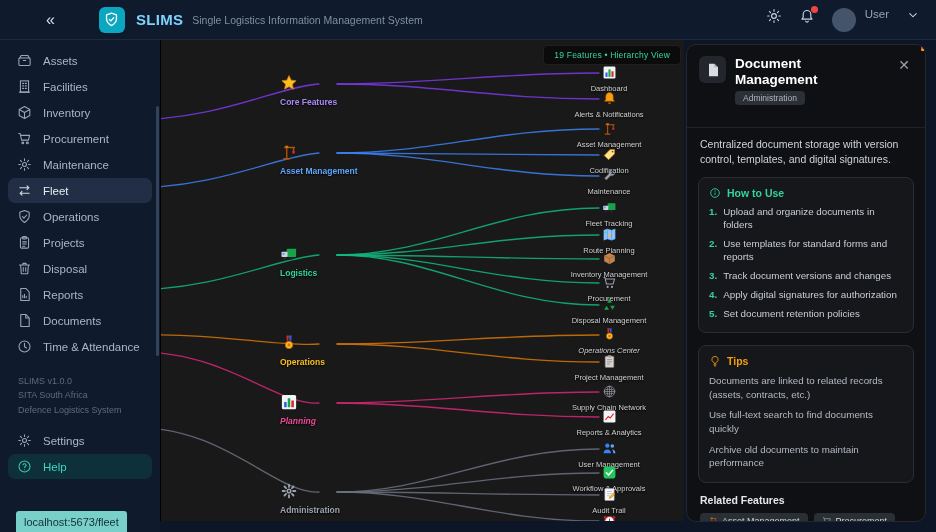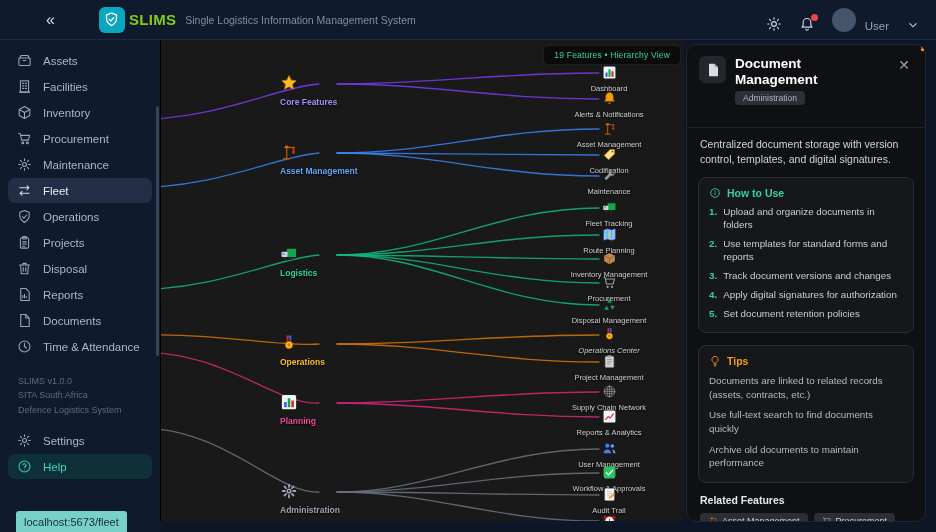--- a/index.html
+++ b/index.html
@@ -3,23 +3,23 @@
 <meta charset="utf-8">
 <style>
   *{box-sizing:border-box}
   html,body{margin:0;padding:0}
   body{width:936px;height:532px;background:#0d1626;font-family:"Liberation Sans",sans-serif;overflow:hidden;position:relative;color:#e5e7eb}
 
   
   .header{position:absolute;left:0;top:0;width:936px;height:40px;background:#0f1a2c;border-bottom:1px solid #1d2b41;display:flex;align-items:center;padding:0 16px;z-index:4}
   .collapse{color:#d5dde7;font-size:16px;letter-spacing:-2px;cursor:pointer;margin-left:30px}
   .logo{width:26px;height:26px;border-radius:6px;background:#0ba6bf;display:flex;align-items:center;justify-content:center;margin-left:46px;flex:none}
-  .app-name{font-weight:bold;font-size:15px;color:#84cc16;margin-left:4px;letter-spacing:.3px}
+  .app-name{font-weight:bold;font-size:15px;color:#7dd3fc;margin-left:11px;letter-spacing:.3px}
   .app-sub{font-size:10.5px;color:#7e8fa6;margin-left:9px}
-  .hdr-right{margin-left:auto;display:flex;align-items:flex-end;gap:17px}
+  .hdr-right{margin-left:auto;display:flex;align-items:flex-start;gap:17px}
   .hicon{color:#cbd5e1;display:flex;cursor:pointer}
   .bell-wrap{position:relative}
   .dot{position:absolute;top:-2px;right:-3px;width:7px;height:7px;border-radius:50%;background:#ef4444}
   .avatar{width:24px;height:24px;border-radius:50%;background:#44546b;cursor:pointer}
   .user-label{font-size:11.5px;color:#93a3b8;margin-left:-8px}
 
   
   .sidebar{position:absolute;left:0;top:40px;width:160px;height:492px;background:#0f1a2c;padding-top:7px;display:flex;flex-direction:column;z-index:3}
   .side-item{display:flex;align-items:center;gap:11px;margin:1px 8px;padding:5px 9px;border-radius:7px;color:#a9b7c6;font-size:11.5px;cursor:pointer;white-space:nowrap}
   .side-item svg{flex:none;opacity:.9}
@@ -488,21 +488,21 @@
       </svg><div class="leaf-label">Disposal Management</div></div>
     <div class="cat-node" style="left: 119px; top: 294px;"><svg width="18" height="18" viewBox="0 0 24 24">
         <use href="#i-m-medal"></use>
       </svg><div class="cat-label" style="color: rgb(251, 191, 36);">Operations</div></div>
     <div class="leaf-node" style="left: 393px; top: 287px; font-style: italic;"><svg width="15" height="15" viewBox="0 0 24 24">
         <use href="#i-m-medal"></use>
       </svg><div class="leaf-label">Operations Center</div></div>
     <div class="leaf-node" style="left: 393px; top: 314px;"><svg width="15" height="15" viewBox="0 0 24 24">
         <use href="#i-m-clipboard"></use>
       </svg><div class="leaf-label">Project Management</div></div>
-    <div class="cat-node" style="left: 119px; top: 353px;"><svg width="18" height="18" viewBox="0 0 24 24">
+    <div class="cat-node" style="left: 119px; top: 353px; font-style: italic;"><svg width="18" height="18" viewBox="0 0 24 24">
         <use href="#i-m-bar-chart"></use>
       </svg><div class="cat-label" style="color: rgb(236, 72, 153);">Planning</div></div>
     <div class="leaf-node" style="left: 393px; top: 344px;"><svg width="15" height="15" viewBox="0 0 24 24">
         <use href="#i-m-globe"></use>
       </svg><div class="leaf-label">Supply Chain Network</div></div>
     <div class="leaf-node" style="left: 393px; top: 369px;"><svg width="15" height="15" viewBox="0 0 24 24">
         <use href="#i-m-line-chart"></use>
       </svg><div class="leaf-label">Reports &amp; Analytics</div></div>
     <div class="cat-node" style="left: 119px; top: 442px;"><svg width="18" height="18" viewBox="0 0 24 24">
         <use href="#i-m-gear"></use>

